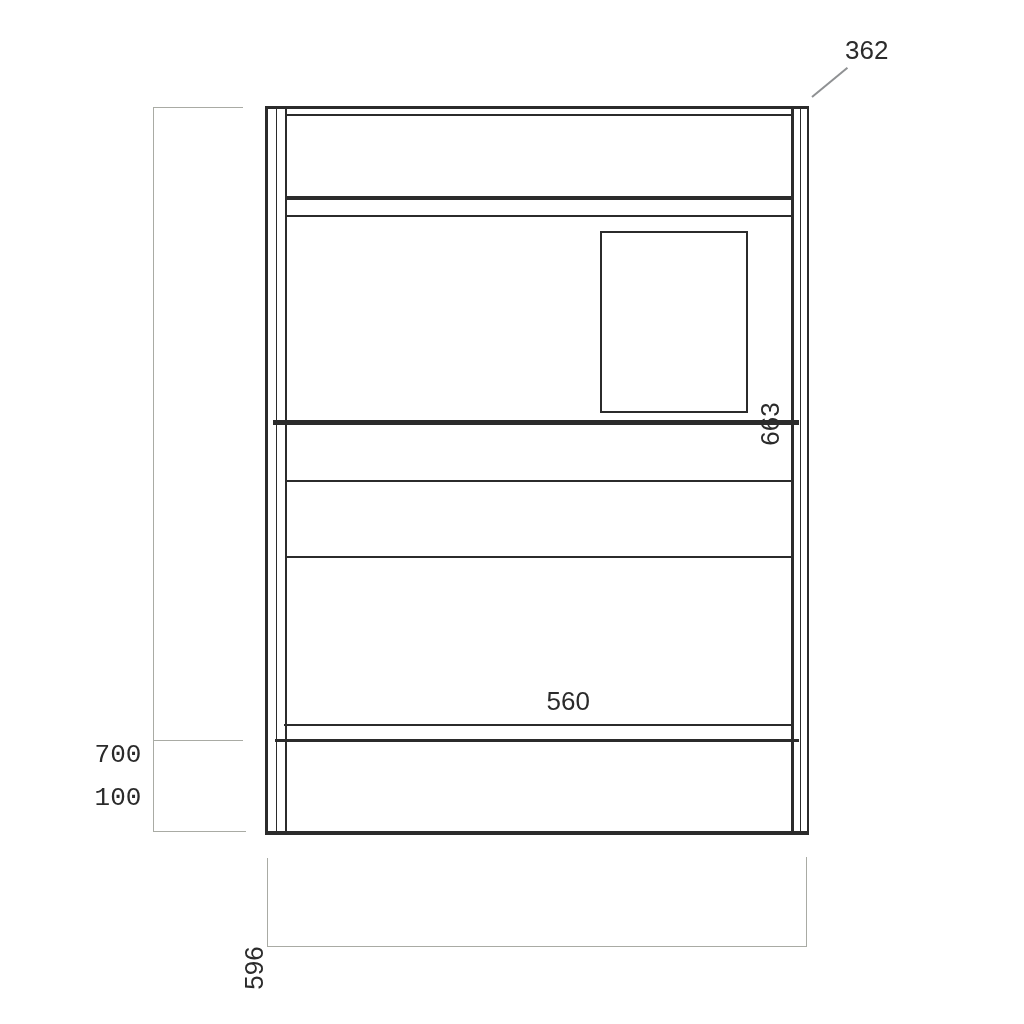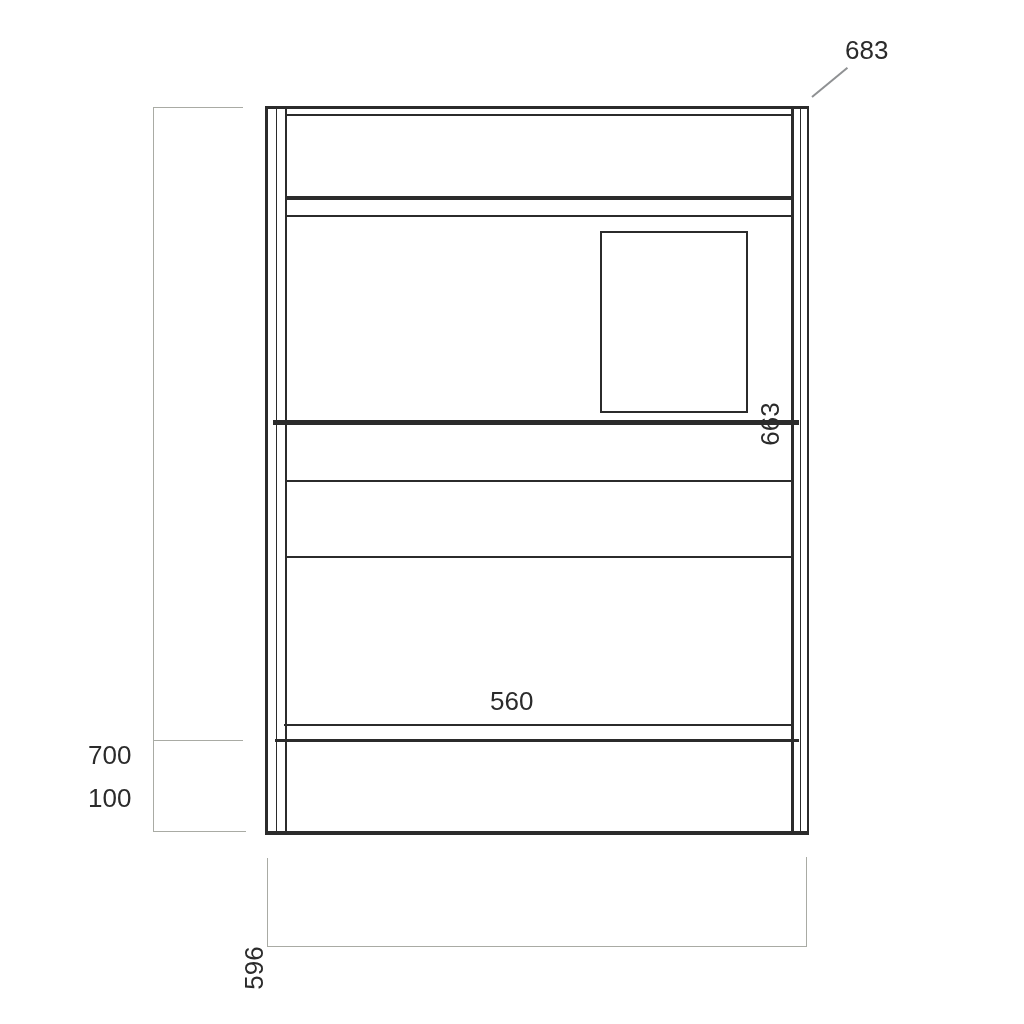--- a/index.html
+++ b/index.html
@@ -16,22 +16,22 @@
     position:absolute;height:2px;background:var(--leader,#8f9193);
     transform-origin:left center;
   }
   .rect{position:absolute;border:2px solid var(--line,#2b2b2b);background:transparent;}
   .lbl{
     position:absolute;
     color:var(--text,#2b2b2b);
     font-size:26px;line-height:28px;
     white-space:nowrap;
   }
-  .lbl.center{text-align:left;}
-  .lbl.right{text-align:left;}
+  .lbl.center{text-align:right;}
+  .lbl.right{text-align:center;font-family:Liberation Mono, monospace;}
   .rot{
     display:flex;align-items:center;justify-content:center;
     transform:rotate(-90deg);
   }
 </style>
 </head>
 <body>
 
 <div id="canvas" style="--line: #2b2b2b; --dim: #a9aba4; --leader: #8f9193; --text: #2b2b2b; --bg: #ffffff;">
 
@@ -62,21 +62,21 @@
   <div class="dim" style="left:153px;top:107px;width:90px;height:1px;"></div>
   <div class="dim" style="left:153px;top:740px;width:90px;height:1px;"></div>
   <div class="dim" style="left:153px;top:831px;width:93px;height:1px;"></div>
 
   <div class="dim" style="left:267px;top:946px;width:540px;height:1px;"></div>
   <div class="dim" style="left:267px;top:858px;width:1px;height:89px;"></div>
   <div class="dim" style="left:806px;top:857px;width:1px;height:90px;"></div>
 
   <div class="leader" style="left:812px;top:96px;width:46px;transform:rotate(-39.6deg);"></div>
 
-  <div class="lbl" style="left:845px;top:36px;">683</div>
+  <div class="lbl" style="left:845px;top:36px;">362</div>
 
   <div class="lbl rot" style="left:710px;top:410px;width:120px;height:28px;">663</div>
 
   <div class="lbl center" style="left:490px;top:687px;width:100px;">560</div>
 
   <div class="lbl right" style="left:88px;top:741px;width:60px;">700</div>
 
   <div class="lbl right" style="left:88px;top:784px;width:60px;">100</div>
 
   <div class="lbl rot" style="left:194px;top:954px;width:120px;height:28px;">596</div>

